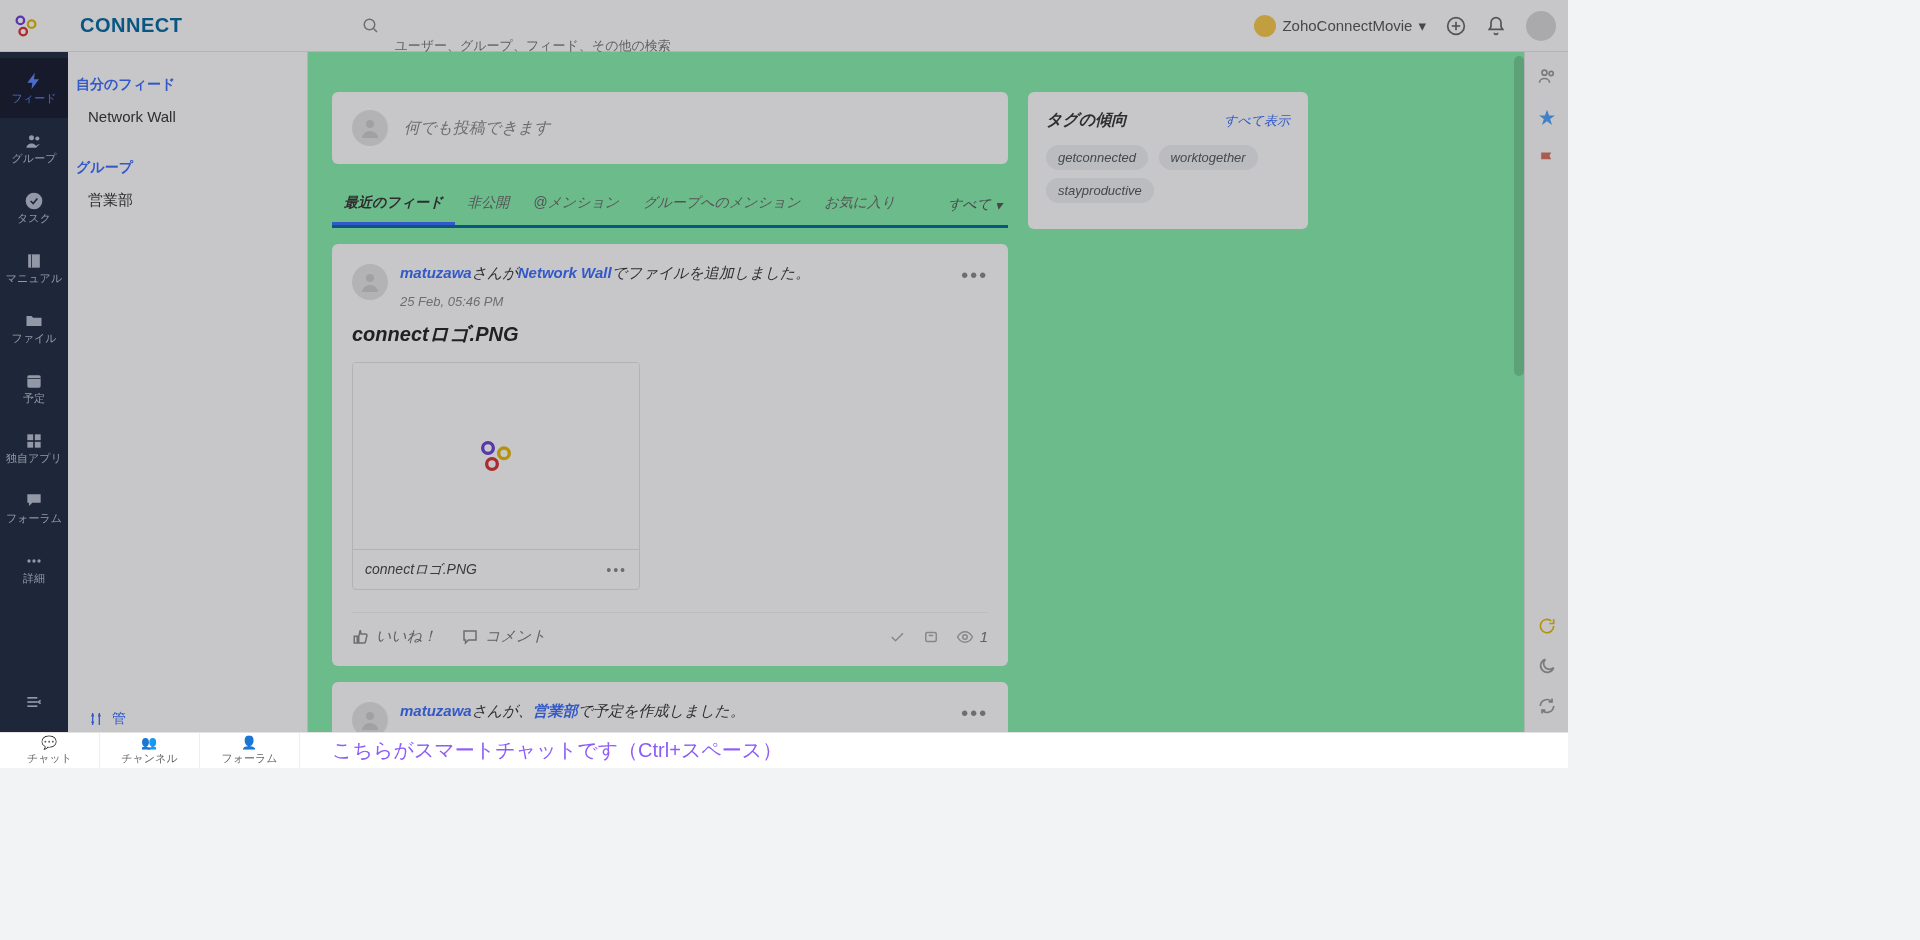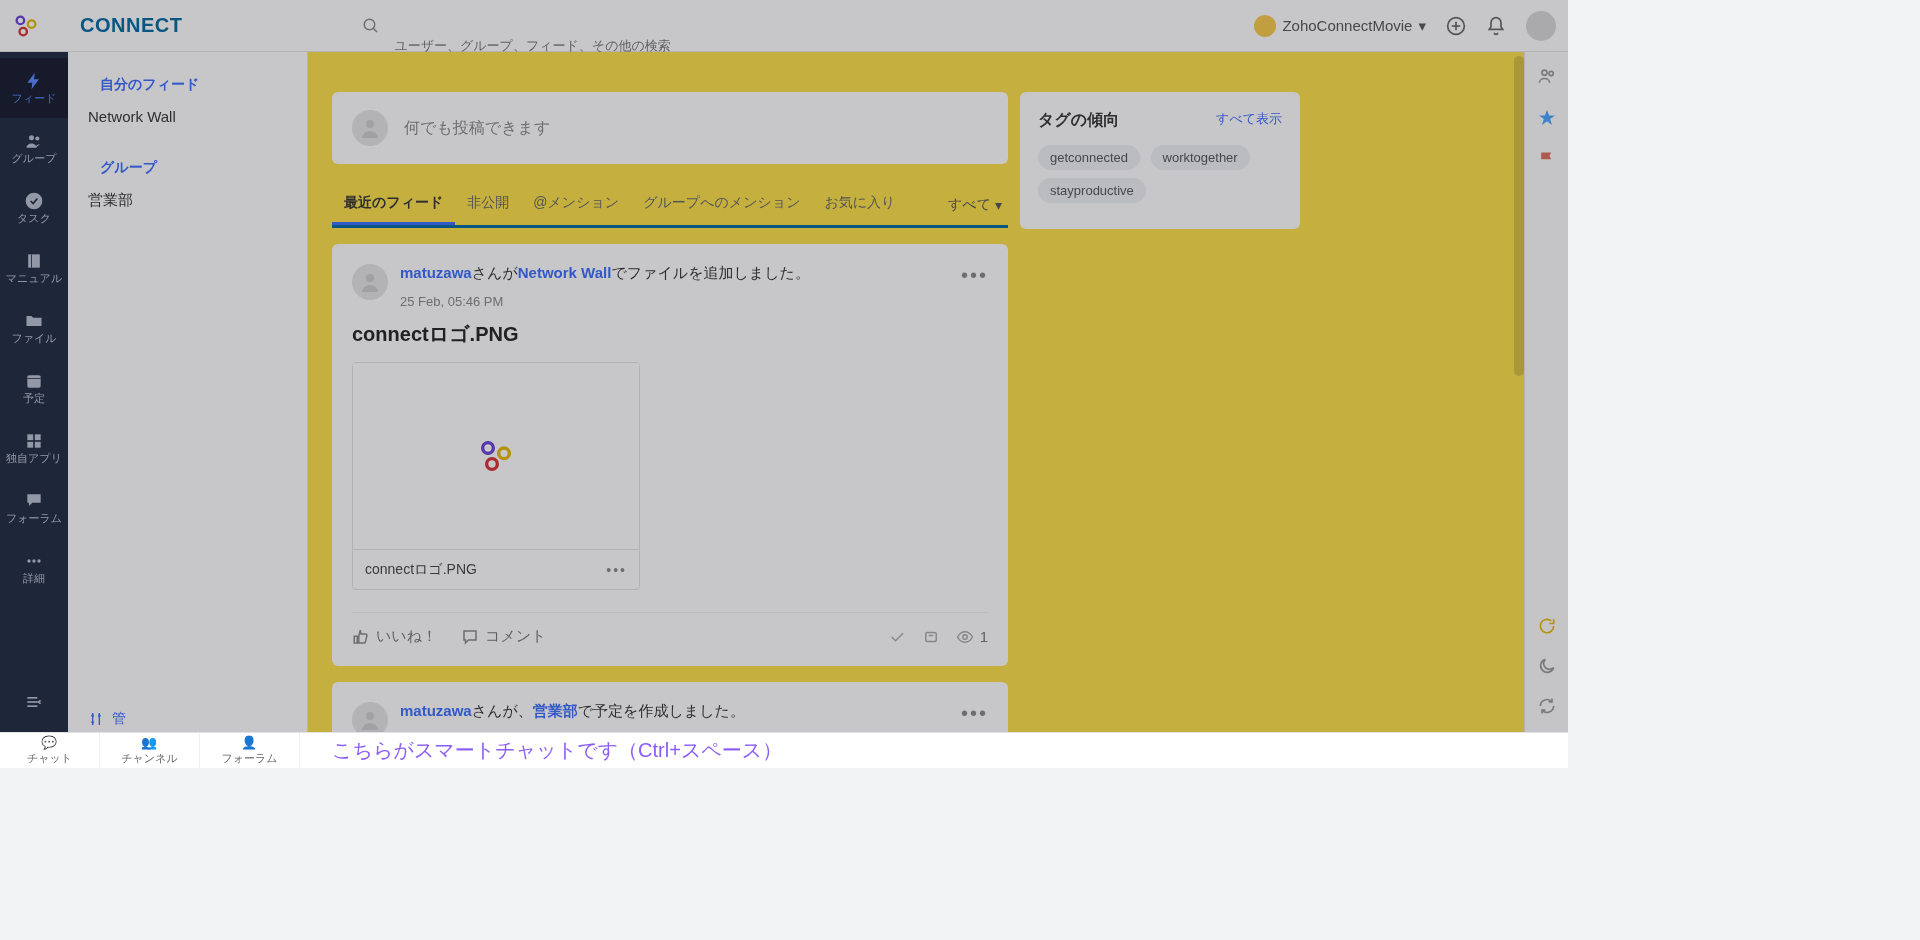--- a/index.html
+++ b/index.html
@@ -22,24 +22,24 @@
 
 
 .main { display: flex; height: calc(100% - 52px - 36px); }
 .navcol { width: 68px; background: #1e2940; display: flex; flex-direction: column; align-items: center; padding-top: 6px; }
 .navitem { width: 68px; height: 60px; display: flex; flex-direction: column; align-items: center; justify-content: center; color: #b9c0d0; font-size: 11px; cursor: pointer; }
 .navitem.active { background: #13192b; color: #5c86ff; }
 .navitem .icn { font-size: 20px; }
 .navcol-bottom { margin-top: auto; }
 
 .subnav { width: 240px; background: #fff; border-right: 1px solid #e7e7e7; padding: 18px 0; }
-.subnav-heading { color: #3a6cff; font-size: 14px; font-weight: 600; padding: 6px 32px; }
+.subnav-heading { color: #3a6cff; font-size: 14px; font-weight: 600; padding: 6px 8px; }
 .subnav-item { padding: 8px 20px; font-size: 15px; color: #333; cursor: pointer; }
 
-.content { flex: 1; background: #fde047; overflow-y: auto; padding: 40px 24px; display: flex; gap: 12px; }
+.content { flex: 1; background: #86efac; overflow-y: auto; padding: 40px 24px; display: flex; gap: 20px; font-style: italic; }
 .center { width: 676px; }
 .sidewid { width: 280px; }
 
 .composer { background: #fff; border-radius: 6px; padding: 18px 20px; display: flex; align-items: center; gap: 16px; }
 .avatar-sm { width: 36px; height: 36px; border-radius: 50%; background: #e5e5e5; display: flex; align-items: center; justify-content: center; color: #bbb; }
 .composer-text { color: #888; font-size: 16px; }
 
 .tabs { display: flex; margin-top: 20px; border-bottom: 3px solid #0369a1; }
 .tab { padding: 10px 12px; font-size: 14px; color: #666; cursor: pointer; }
 .tab.active { color: #333; font-weight: 600; border-bottom: 3px solid #3a6cff; }
@@ -55,21 +55,21 @@
 .post-title { font-size: 20px; font-weight: 600; margin-top: 12px; color: #222; }
 .attach { margin-top: 14px; width: 288px; border: 1px solid #e5e5e5; border-radius: 4px; overflow: hidden; }
 .attach-preview { height: 186px; background: #fff; display: flex; align-items: center; justify-content: center; }
 .attach-bar { height: 40px; border-top: 1px solid #e5e5e5; display: flex; align-items: center; padding: 0 12px; font-size: 14px; color: #444; }
 .attach-bar .amore { margin-left: auto; color: #888; letter-spacing: 2px; cursor: pointer; }
 .post-actions { display: flex; align-items: center; gap: 24px; margin-top: 22px; color: #777; font-size: 15px; border-top: 1px solid #f0f0f0; padding-top: 14px; }
 .pa { display: flex; align-items: center; gap: 6px; cursor: pointer; }
 .pa-right { margin-left: auto; display: flex; align-items: center; gap: 16px; }
 
 .widget { background: #fff; border-radius: 6px; padding: 18px; }
-.widget-head { display: flex; justify-content: space-between; margin-bottom: 14px; }
+.widget-head { display: flex; align-items: center; justify-content: space-between; margin-bottom: 14px; }
 .widget-title { font-weight: 600; font-size: 16px; color: #333; }
 .widget-link { color: #3a6cff; font-size: 13px; cursor: pointer; }
 .tag { display: inline-block; background: #eef0f3; color: #555; border-radius: 14px; padding: 5px 12px; font-size: 13px; margin: 0 6px 8px 0; }
 .widget-manage { background: #fff; border-radius: 6px; padding: 14px 16px; display: flex; align-items: center; justify-content: space-between; color: #666; font-size: 15px; margin-top: 420px; }
 
 .rightbar { position: absolute; right: 0; top: 52px; bottom: 36px; width: 44px; background: #fcfcfc; border-left: 1px solid #e5e5e5; display: flex; flex-direction: column; align-items: center; padding-top: 14px; gap: 22px; color: #888; }
 .rightbar-bottom { margin-top: auto; margin-bottom: 16px; display: flex; flex-direction: column; gap: 20px; align-items: center; }
 
 
 .chatbar { position: absolute; left: 0; right: 0; bottom: 0; height: 36px; background: #fff; border-top: 1px solid #e3e3e3; display: flex; align-items: center; z-index: 10; }

